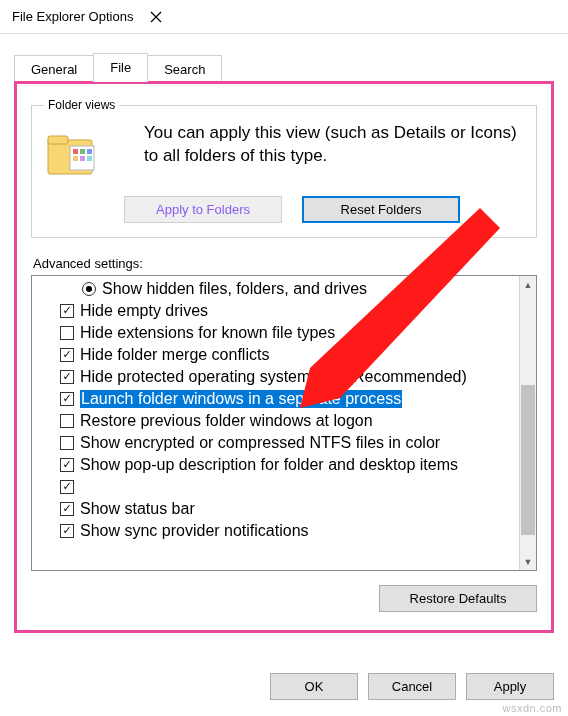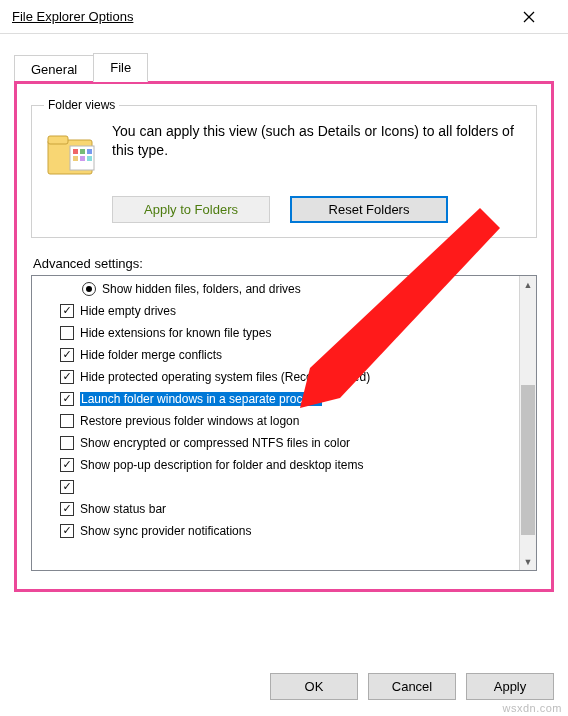--- a/index.html
+++ b/index.html
@@ -10,25 +10,23 @@
     background: #fff;
     color: #000;
     width: 568px;
     height: 716px;
     overflow: hidden;
     position: relative;
   }
   .titlebar {
     display: flex;
     align-items: center;
-    justify-content: space-between;
     height: 34px;
     padding: 0 16px 0 12px;
     border-bottom: 1px solid #ddd;
-    text-decoration: underline;
   }
   .titlebar .title { font-size: 13px; }
   .titlebar .close {
     width: 46px; height: 34px;
     display:flex;align-items:center;justify-content:center;
     font-size: 16px;
   }
   .tabs {
     display:flex;
     margin: 18px 0 0 14px;
@@ -60,53 +58,53 @@
     border: 1px solid #d0d0d0;
     margin: 0 0 18px 0;
     padding: 10px 12px 14px 12px;
   }
   fieldset.group legend { padding: 0 4px; font-size:12px; }
   .folderviews-row { display:flex; gap:12px; align-items:flex-start;}
   .folder-icon {
     width:56px;height:56px;flex:0 0 56px;
     margin-top:4px;
   }
-  .fv-text { font-size:14px; line-height:1.35; flex:1; }
+  .fv-text { font-size:17px; line-height:1.35; flex:1;margin-left:32px; }
   .fv-buttons { display:flex; gap:20px; margin:14px 0 0 68px;}
   button.win {
     background:#e1e1e1;
     border:1px solid #adadad;
     padding:5px 0;
     font: inherit;
     font-size:13px;
     width:158px;
     text-align:center;
   }
-  button.win:disabled { color:#4d7c0f; background:#efefef; border-color:#d0d0d0;}
+  button.win:disabled { color:#8b5cf6; background:#efefef; border-color:#d0d0d0;margin-left:12px;}
   button.win.focus { border:2px solid #0078d7; padding:4px 0; background:#e1e1e1;}
   .adv-label { font-size:13px; margin:4px 0 4px 2px; }
   .listbox {
     border:1px solid #828790;
     height:296px;
     overflow:hidden;
     position:relative;
     display:flex;
   }
   .list-inner {
     flex:1;
     padding:2px 0 0 0;
     overflow:hidden;
   }
   .row {
     display:flex;
     align-items:center;
     height:22px;
     padding-left:28px;
     gap:6px;
-    font-size:12px;
+    font-size:16px;
     white-space:nowrap;
   }
   .row.radio-row { padding-left:50px; }
   .row .cb, .row .rb {
     width:14px;height:14px;
     border:1px solid #333;
     display:flex;align-items:center;justify-content:center;
     flex:0 0 14px;
     font-size:11px;
     line-height:1;
@@ -164,20 +162,21 @@
     <svg width="12" height="12" viewBox="0 0 12 12">
       <line x1="1" y1="1" x2="11" y2="11" stroke="#000" stroke-width="1.2"></line>
       <line x1="11" y1="1" x2="1" y2="11" stroke="#000" stroke-width="1.2"></line>
     </svg>
   </div>
 </div>
 
 <div class="tabs">
   <div class="tab inactive">General</div>
   <div class="tab active">File</div>
+  <div class="tab inactive">Search</div>
 </div>
 
 <div class="panel">
 
   <fieldset class="group">
     <legend>Folder views</legend>
     <div class="folderviews-row">
       <div class="folder-icon">
         <svg viewBox="0 0 56 56">
           <rect x="4" y="14" width="44" height="34" rx="2" fill="#f8d673" stroke="#caa33a"></rect>
@@ -253,20 +252,23 @@
       </div>
     <div class="scrollbar">
       <div class="sb-btn">▲</div>
       <div class="sb-track">
         <div class="sb-thumb"></div>
       </div>
       <div class="sb-btn">▼</div>
     </div>
   </div>
 
+  <div class="restore-row">
+    <button class="win" style="width:158px">Restore Defaults</button>
+  </div>
 
 </div>
 
 <div class="bottom-buttons">
   <button class="win">OK</button>
   <button class="win">Cancel</button>
   <button class="win">Apply</button>
 </div>
 
 <svg class="arrow-svg" viewBox="0 0 220 220">

